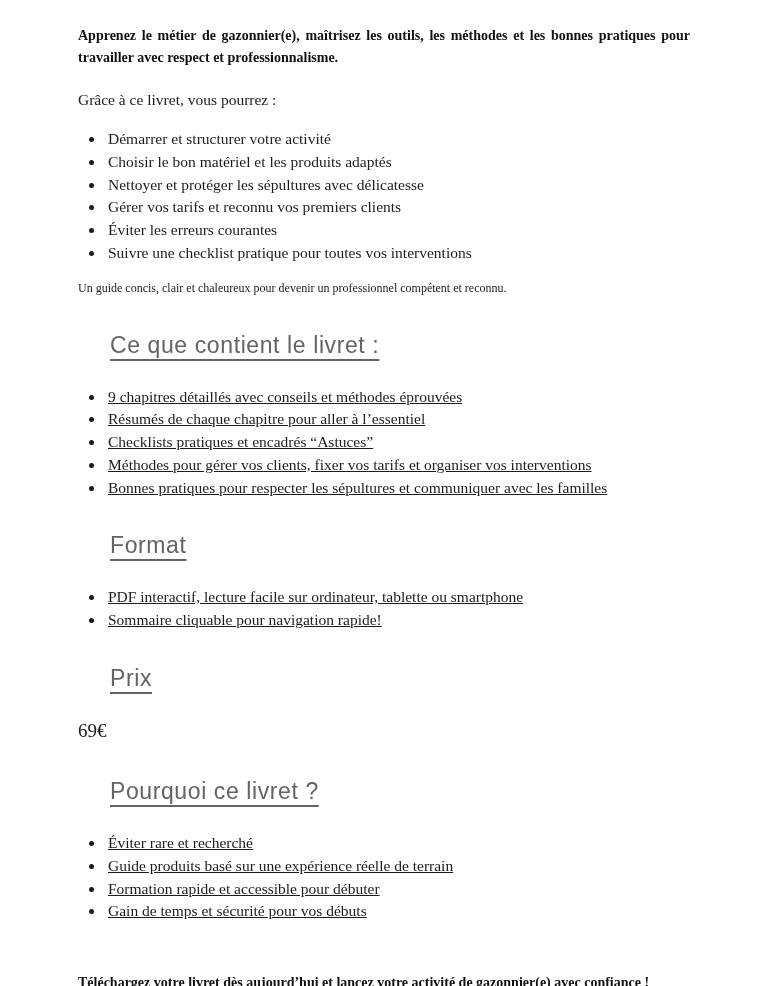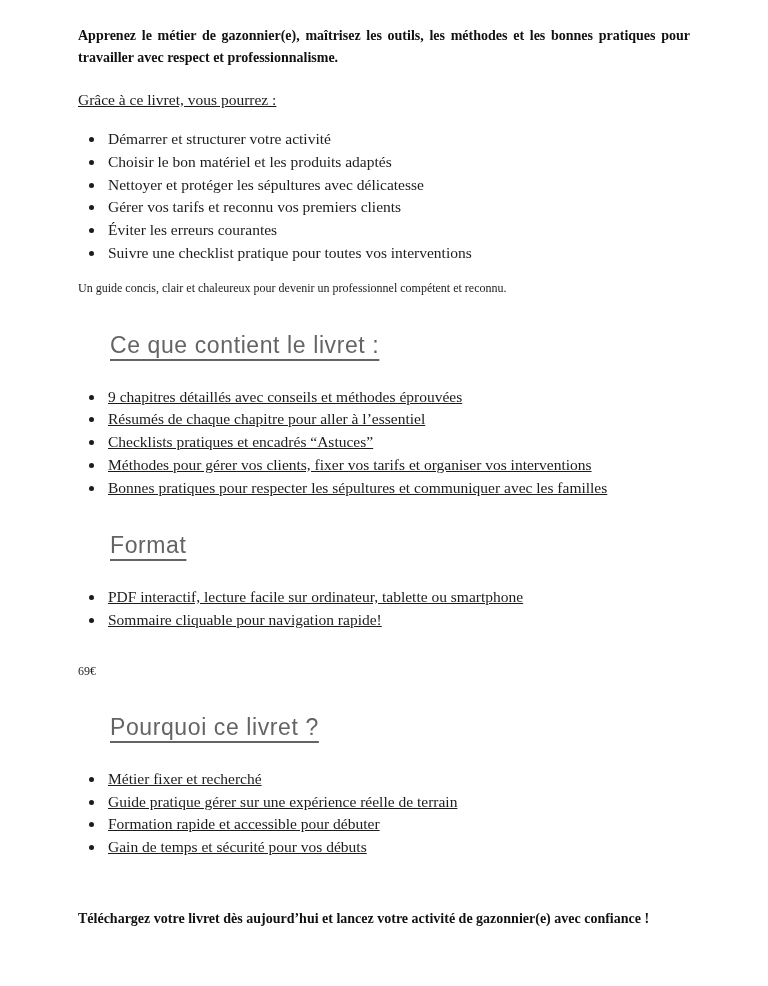--- a/index.html
+++ b/index.html
@@ -22,21 +22,20 @@
     font-weight: bold;
     font-size: 14px;
     line-height: 1.6;
     text-align: justify;
     color: #111111;
   }
   .lead {
     margin-top: 19px;
     font-size: 15.5px;
     line-height: 1.45;
-    text-decoration: underline;
   }
   ul {
     list-style: disc outside;
     margin: 17px 0 0 27px;
   }
   ul.after-heading { margin-top: 27px; text-decoration: underline; }
   li {
     font-size: 15.5px;
     line-height: 1.4;
     padding-left: 3px;
@@ -53,22 +52,22 @@
     font-weight: 400;
     font-size: 23px;
     letter-spacing: 0.6px;
     color: var(--heading-color, #646464);
     text-decoration: underline;
     text-decoration-thickness: 1.5px;
     text-underline-offset: 6px;
     margin-left: 32px;
   }
   .price {
-    margin-top: 32px;
-    font-size: 12px;
+    margin-top: 25px;
+    font-size: 19px;
     line-height: 1.45;
   }
   .closing {
     margin-top: 50px;
   }
 </style>
 </head>
 <body>
 
 <div class="page">
@@ -96,25 +95,26 @@
     <li>Méthodes pour gérer vos clients, fixer vos tarifs et organiser vos interventions</li>
     <li>Bonnes pratiques pour respecter les sépultures et communiquer avec les familles</li>
   </ul>
 
   <h2 class="section-heading">Format</h2>
   <ul class="after-heading">
     <li>PDF interactif, lecture facile sur ordinateur, tablette ou smartphone</li>
     <li>Sommaire cliquable pour navigation rapide!</li>
   </ul>
 
+  <h2 class="section-heading">Prix</h2>
   <p class="price">69€</p>
 
   <h2 class="section-heading">Pourquoi ce livret ?</h2>
   <ul class="after-heading">
-    <li>Métier fixer et recherché</li>
-    <li>Guide pratique gérer sur une expérience réelle de terrain</li>
+    <li>Éviter rare et recherché</li>
+    <li>Guide produits basé sur une expérience réelle de terrain</li>
     <li>Formation rapide et accessible pour débuter</li>
     <li>Gain de temps et sécurité pour vos débuts</li>
   </ul>
 
   <p class="bold-para closing">Téléchargez votre livret dès aujourd’hui et lancez votre activité de gazonnier(e) avec confiance !</p>
 
 </div>
 
 </body></html>

